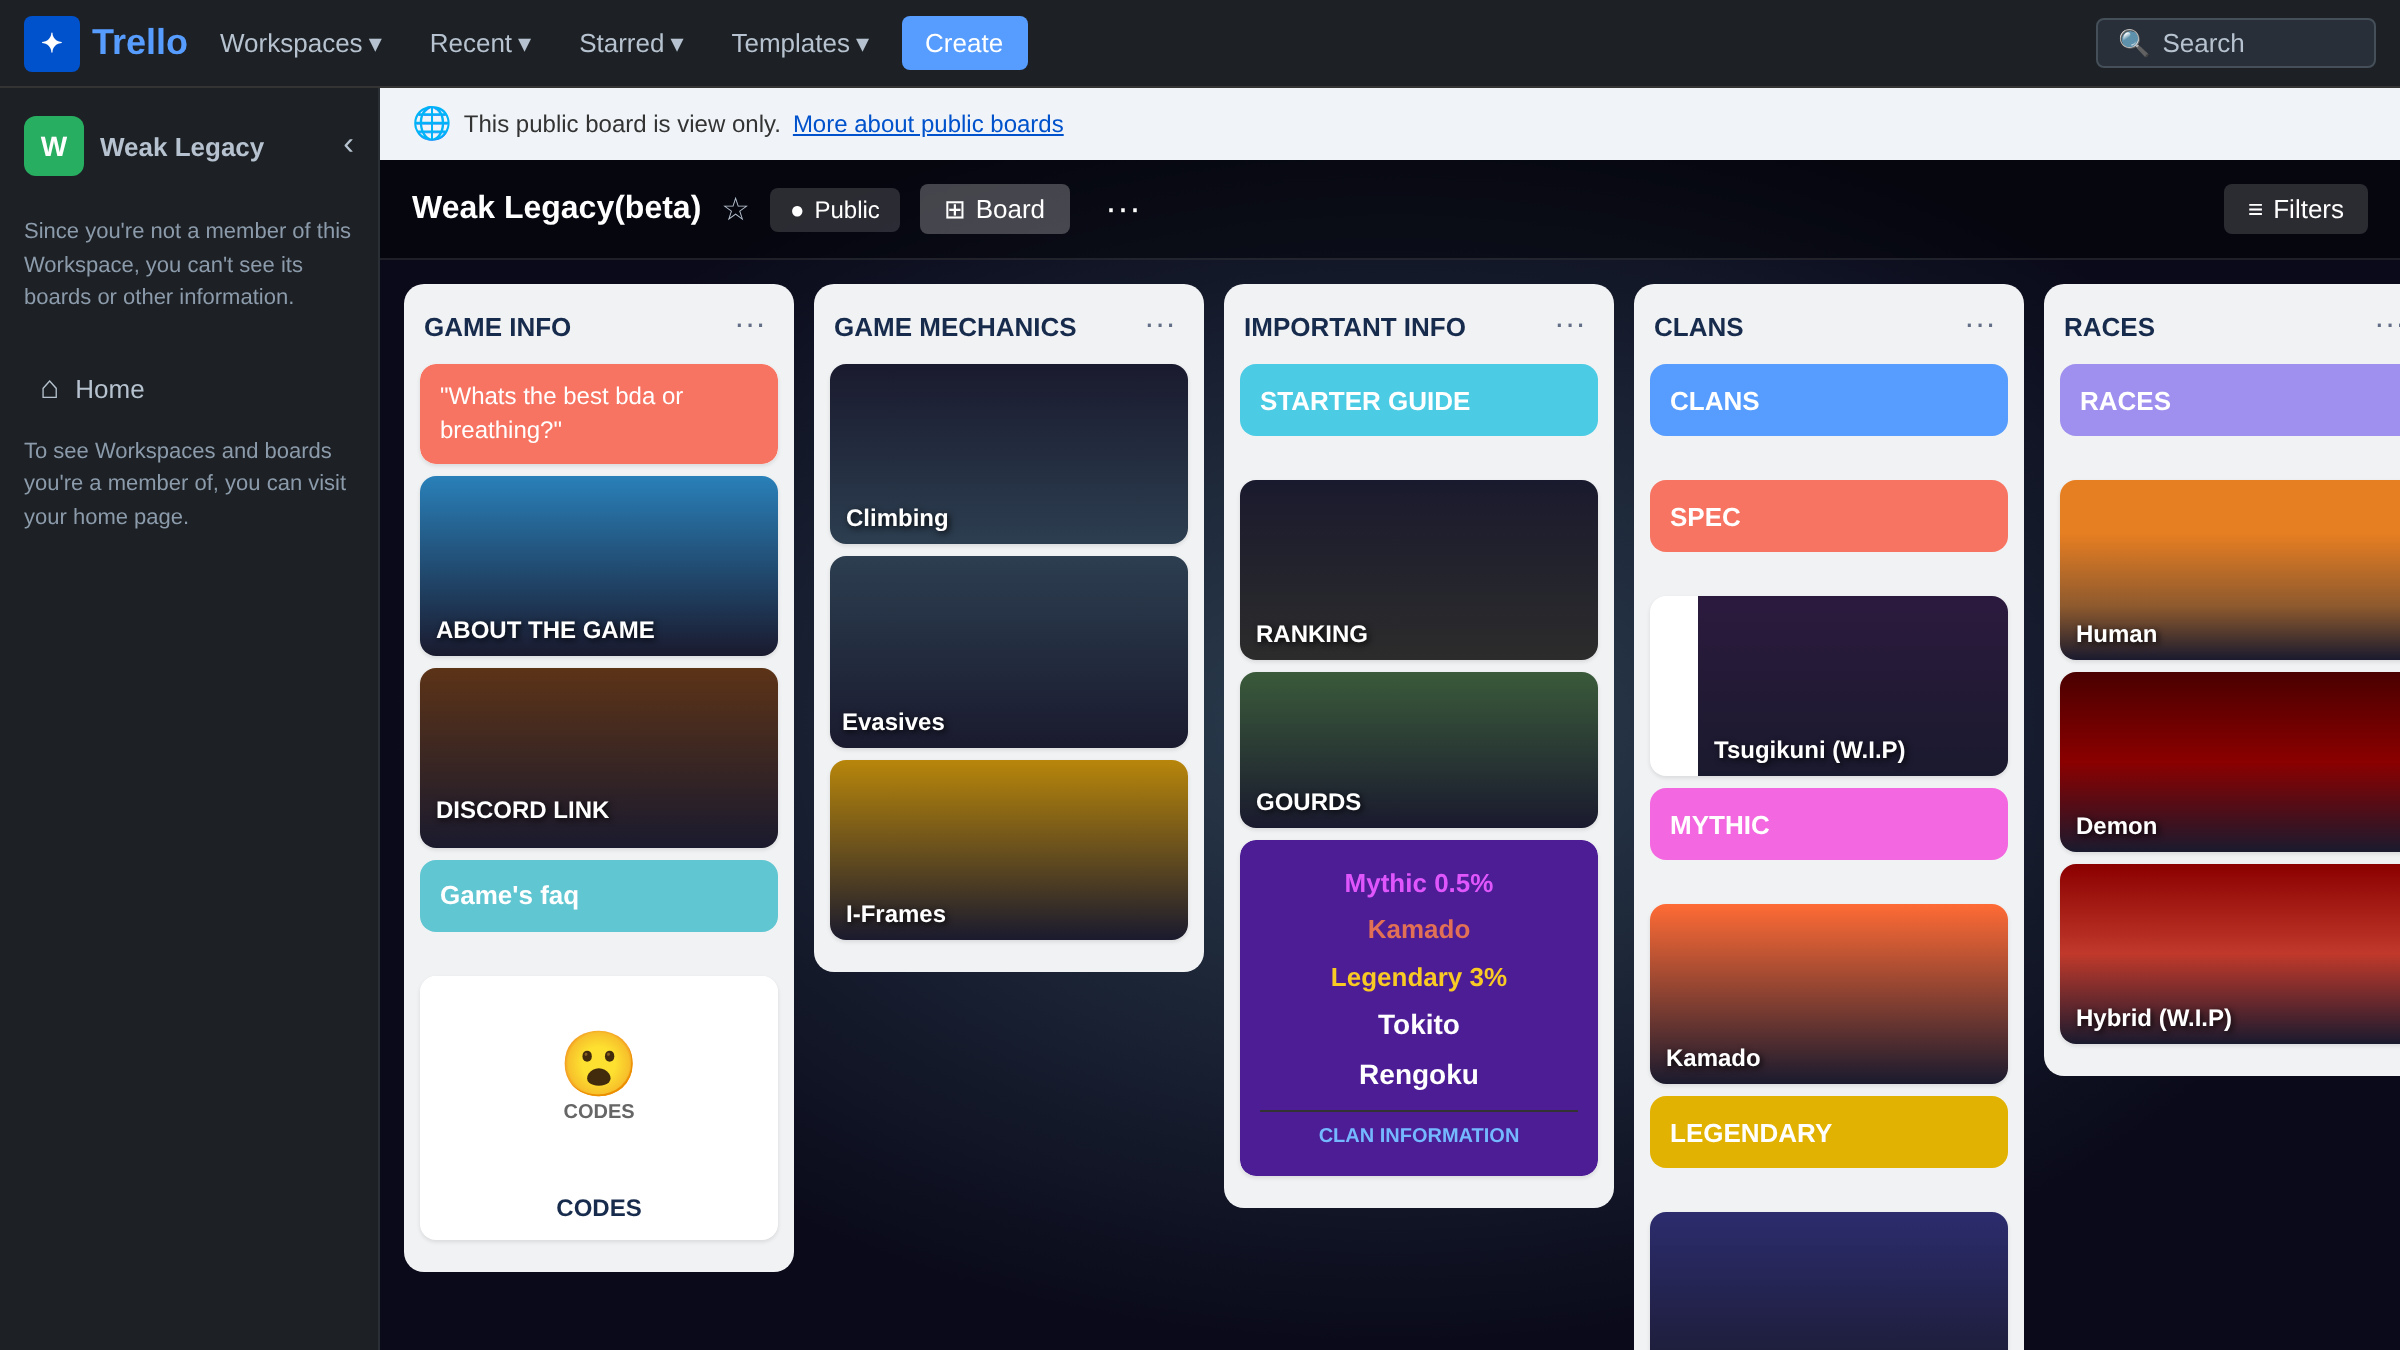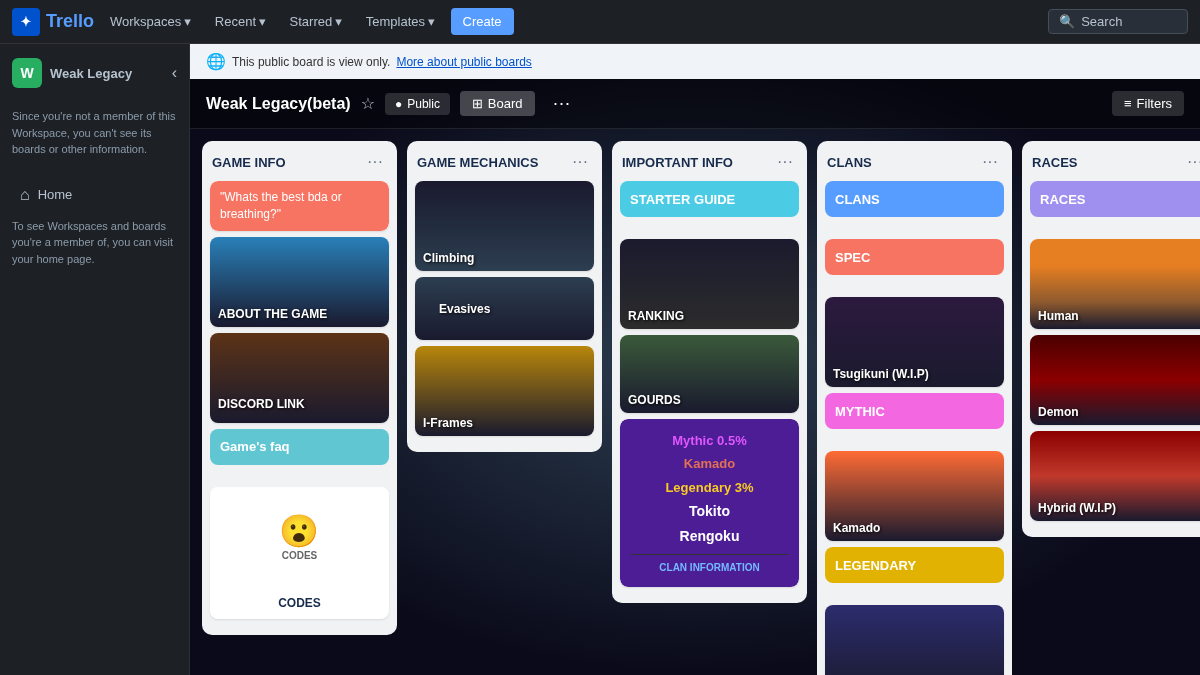--- a/index.html
+++ b/index.html
@@ -179,21 +179,21 @@
     .card-discord {
       background: linear-gradient(to bottom, #5c3317 0%, #1a1a2e 100%);
       height: 90px; display: flex; align-items: flex-end; padding: 12px 8px;
     }
     .card-climbing {
       background: linear-gradient(to bottom, #1a1a2e 0%, #2c3e50 100%);
       height: 90px; display: flex; align-items: flex-end; padding: 6px 8px;
     }
     .card-evasives {
       background: linear-gradient(to bottom, #2c3e50 0%, #1a1a2e 100%);
-      height: 63px; display: flex; align-items: center; padding: 6px 24px;
+      height: 96px; display: flex; align-items: flex-end; padding: 6px 6px;
     }
     .card-iframes {
       background: linear-gradient(to bottom, #b8860b 0%, #1a1a2e 100%);
       height: 90px; display: flex; align-items: flex-end; padding: 6px 8px;
     }
     .card-ranking {
       background: linear-gradient(to bottom, #1a1a2e 0%, #2c2c2c 100%);
       height: 90px; display: flex; align-items: flex-end; padding: 6px 8px;
     }
     .card-gourds {
@@ -397,21 +397,21 @@
       </div>
 
       <div class="column">
         <div class="col-header">
           <span class="col-title">CLANS</span>
           <button class="col-menu-btn">···</button>
         </div>
         <div class="card-colored blue">CLANS</div>
         <div class="card-colored red" style="background:#f87462;">SPEC</div>
         <div class="card">
-          <div class="card-tsugikuni" style="position:relative;">
+          <div class="card-tsugikuni" style="position:relative;margin-left:24px;">
             <span class="card-label">Tsugikuni (W.I.P)</span>
           </div>
         </div>
         <div class="card-colored" style="background:#f368e0;">MYTHIC</div>
         <div class="card">
           <div class="card-kamado" style="position:relative; background: linear-gradient(to bottom, #ff6b35 0%, #1a1a2e 100%);">
             <span class="card-label">Kamado</span>
           </div>
         </div>
         <div class="card-colored yellow">LEGENDARY</div>

